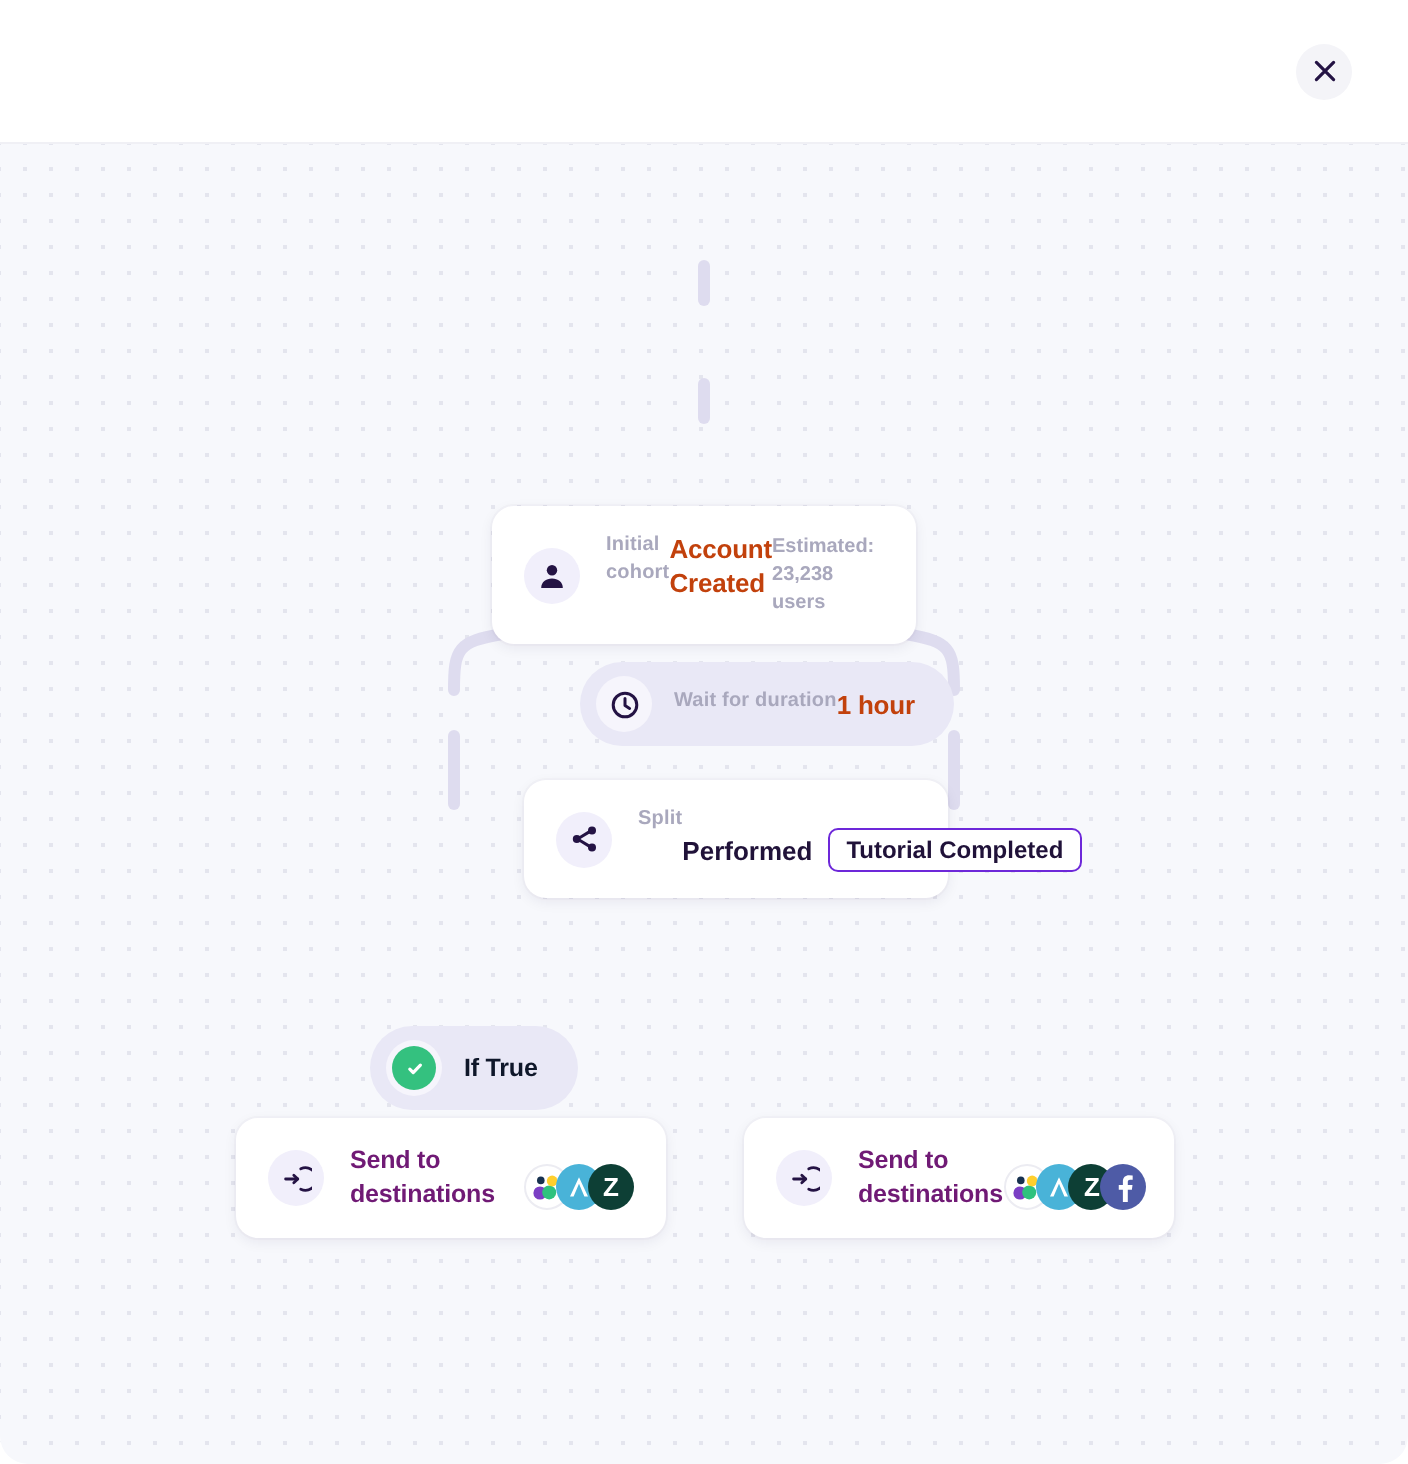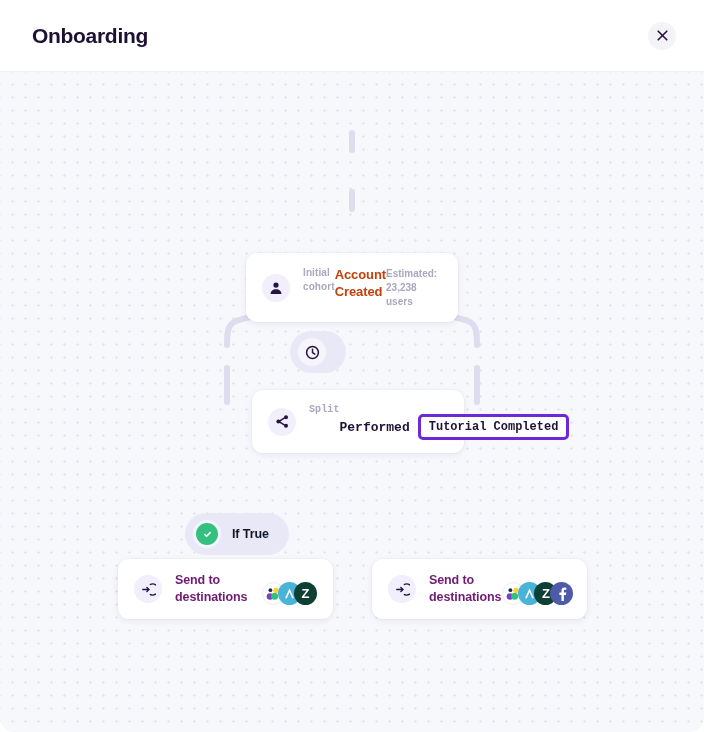--- a/index.html
+++ b/index.html
@@ -134,21 +134,21 @@
     font-size: 10px;
     font-weight: 600;
     color: #a9a8bd;
     line-height: 14px;
     margin-top: 1px;
   }
 
   
   #node-cohort { left: 246px; top: 181px; width: 212px; }
   #node-wait   { left: 290px; top: 259px; }
-  #node-split  { left: 252px; top: 318px; width: 212px; font-family: Liberation Mono, monospace; }
+  #node-split  { left: 262px; top: 318px; width: 212px; }
   #node-if-true  { left: 185px; top: 441px; }
   #node-if-false { left: 433px; top: 441px; }
   #node-dest-true  { left: 118px; top: 487px; width: 215px; }
   #node-dest-false { left: 372px; top: 487px; width: 215px; }
 
   
   .split-row {
     display: flex;
     align-items: center;
     gap: 8px;
@@ -157,21 +157,21 @@
   .split-verb {
     font-size: 13px;
     font-weight: 600;
     color: #201239;
     line-height: 17px;
   }
   .chip {
     font-size: 12px;
     font-weight: 600;
     color: #201239;
-    border: 3px solid #6d28d9;
+    border: 1px solid #6d28d9;
     border-radius: 5px;
     padding: 3px 8px;
     background: #ffffff;
     line-height: 14px;
     white-space: nowrap;
   }
 
   
   .branch-label {
     font-size: 12.5px;
@@ -240,21 +240,20 @@
     line-height: 1;
     font-family: "Liberation Sans", sans-serif;
   }
 </style>
 </head>
 <body>
 
 <div class="app-window">
 
   <div class="header">
-    <h1 class="page-title">Onboarding</h1>
     <div class="header-spacer"></div>
     <button class="close-button" title="Close">
       <span>
         <svg width="11" height="11" viewBox="0 0 11 11" fill="none">
           <path d="M1.2 1.2 L9.8 9.8 M9.8 1.2 L1.2 9.8" stroke="#241344" stroke-width="1.6" stroke-linecap="round"></path>
         </svg>
       </span>
     </button>
   </div>
 
@@ -290,20 +289,24 @@
           <span class="node-sub">Estimated: 23,238 users</span>
         </div>
       </div>
 
       <div class="node pill" id="node-wait">
         <div class="node-icon on-pill">
           <svg width="15" height="15" viewBox="0 0 15 15" fill="none">
             <circle cx="7.5" cy="7.5" r="5.9" stroke="#241344" stroke-width="1.5"></circle>
             <path d="M7.5 4.3 V7.7 L9.8 9.2" stroke="#241344" stroke-width="1.5" stroke-linecap="round" stroke-linejoin="round"></path>
           </svg>
+        </div>
+        <div class="node-body">
+          <span class="node-kicker">Wait for duration</span>
+          <span class="node-title">1 hour</span>
         </div>
       </div>
 
       <div class="node card" id="node-split">
         <div class="node-icon">
           <svg width="15" height="15" viewBox="0 0 15 15" fill="none" stroke="#241344" stroke-width="1.5" stroke-linecap="round">
             <circle cx="11" cy="3.3" r="2" fill="#241344" stroke="none"></circle>
             <circle cx="11" cy="11.7" r="2" fill="#241344" stroke="none"></circle>
             <circle cx="3.4" cy="7.5" r="2" fill="#241344" stroke="none"></circle>
             <path d="M5.2 6.6 L9.2 4.2 M5.2 8.4 L9.2 10.8"></path>

